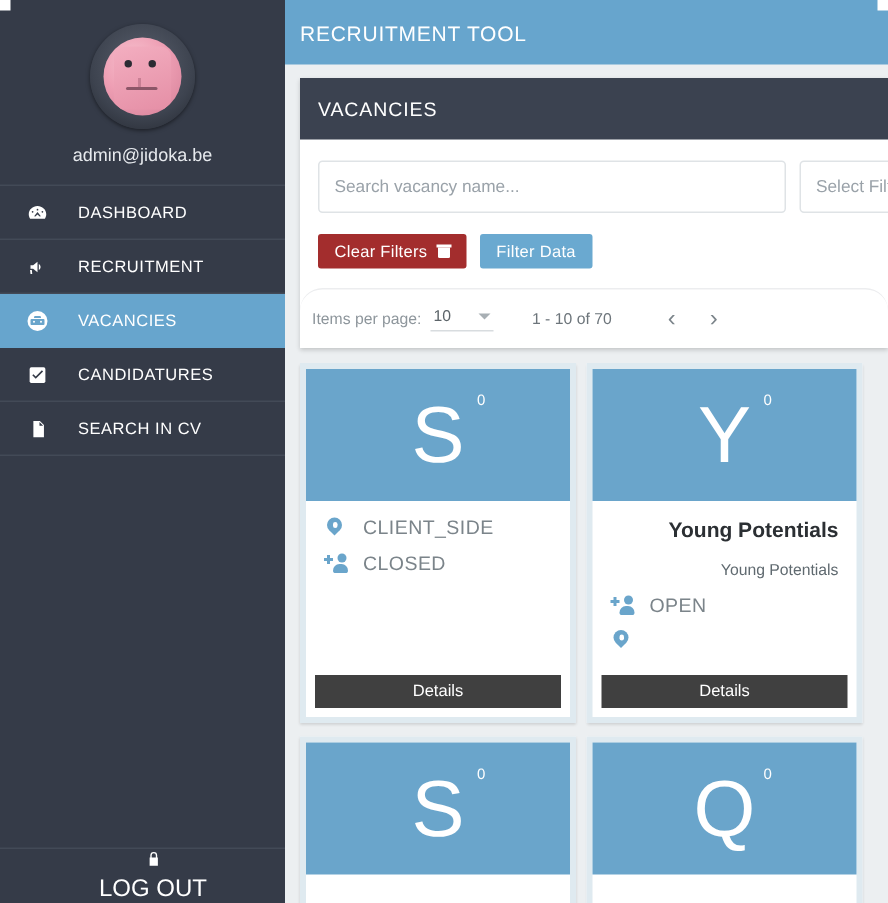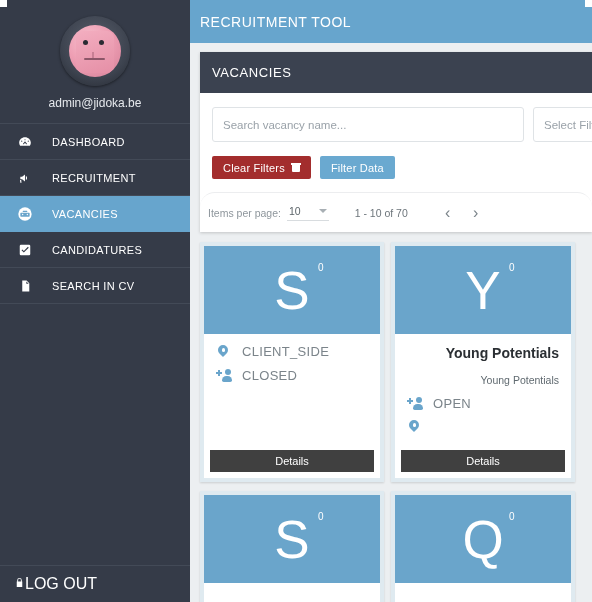--- a/index.html
+++ b/index.html
@@ -164,20 +164,21 @@
     width: 190px;
     border-top: 1px solid #434a57;
     box-sizing: border-box;
   }
   #logout-item {
     display: flex;
     align-items: center;
     height: 36px;
     padding-left: 14px;
     cursor: pointer;
+    flex-direction: column;
   }
 
   
   #main {
     position: absolute;
     left: 190px; top: 0;
     width: 402px;
     height: 602px;
     overflow: hidden;
     background: #eceff1;

